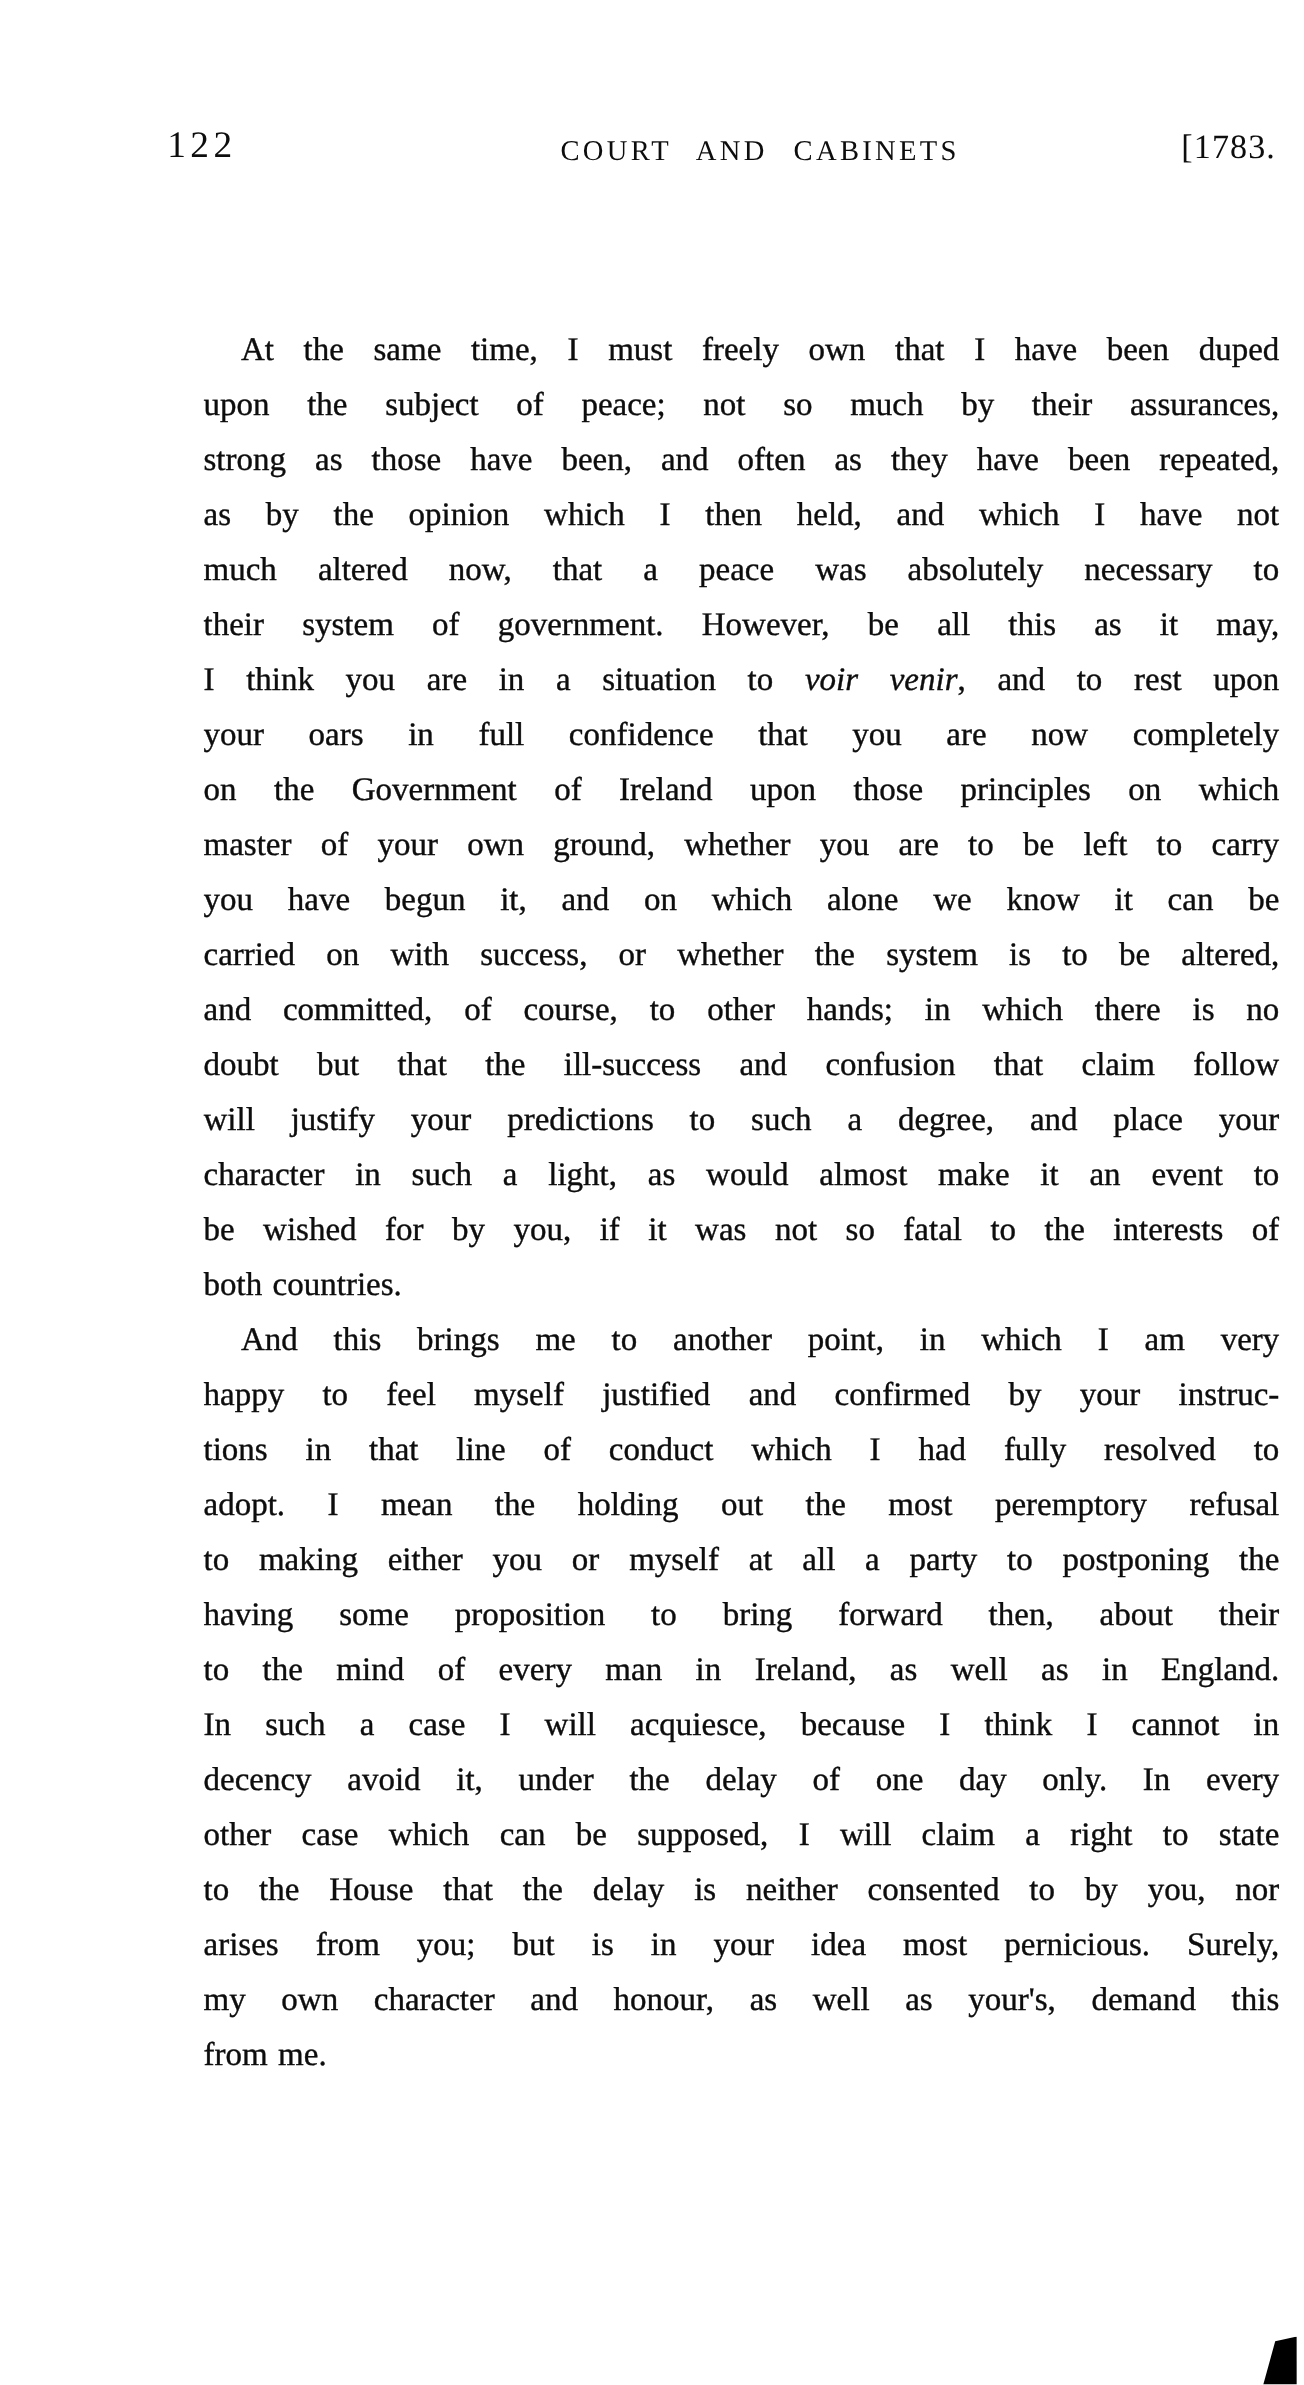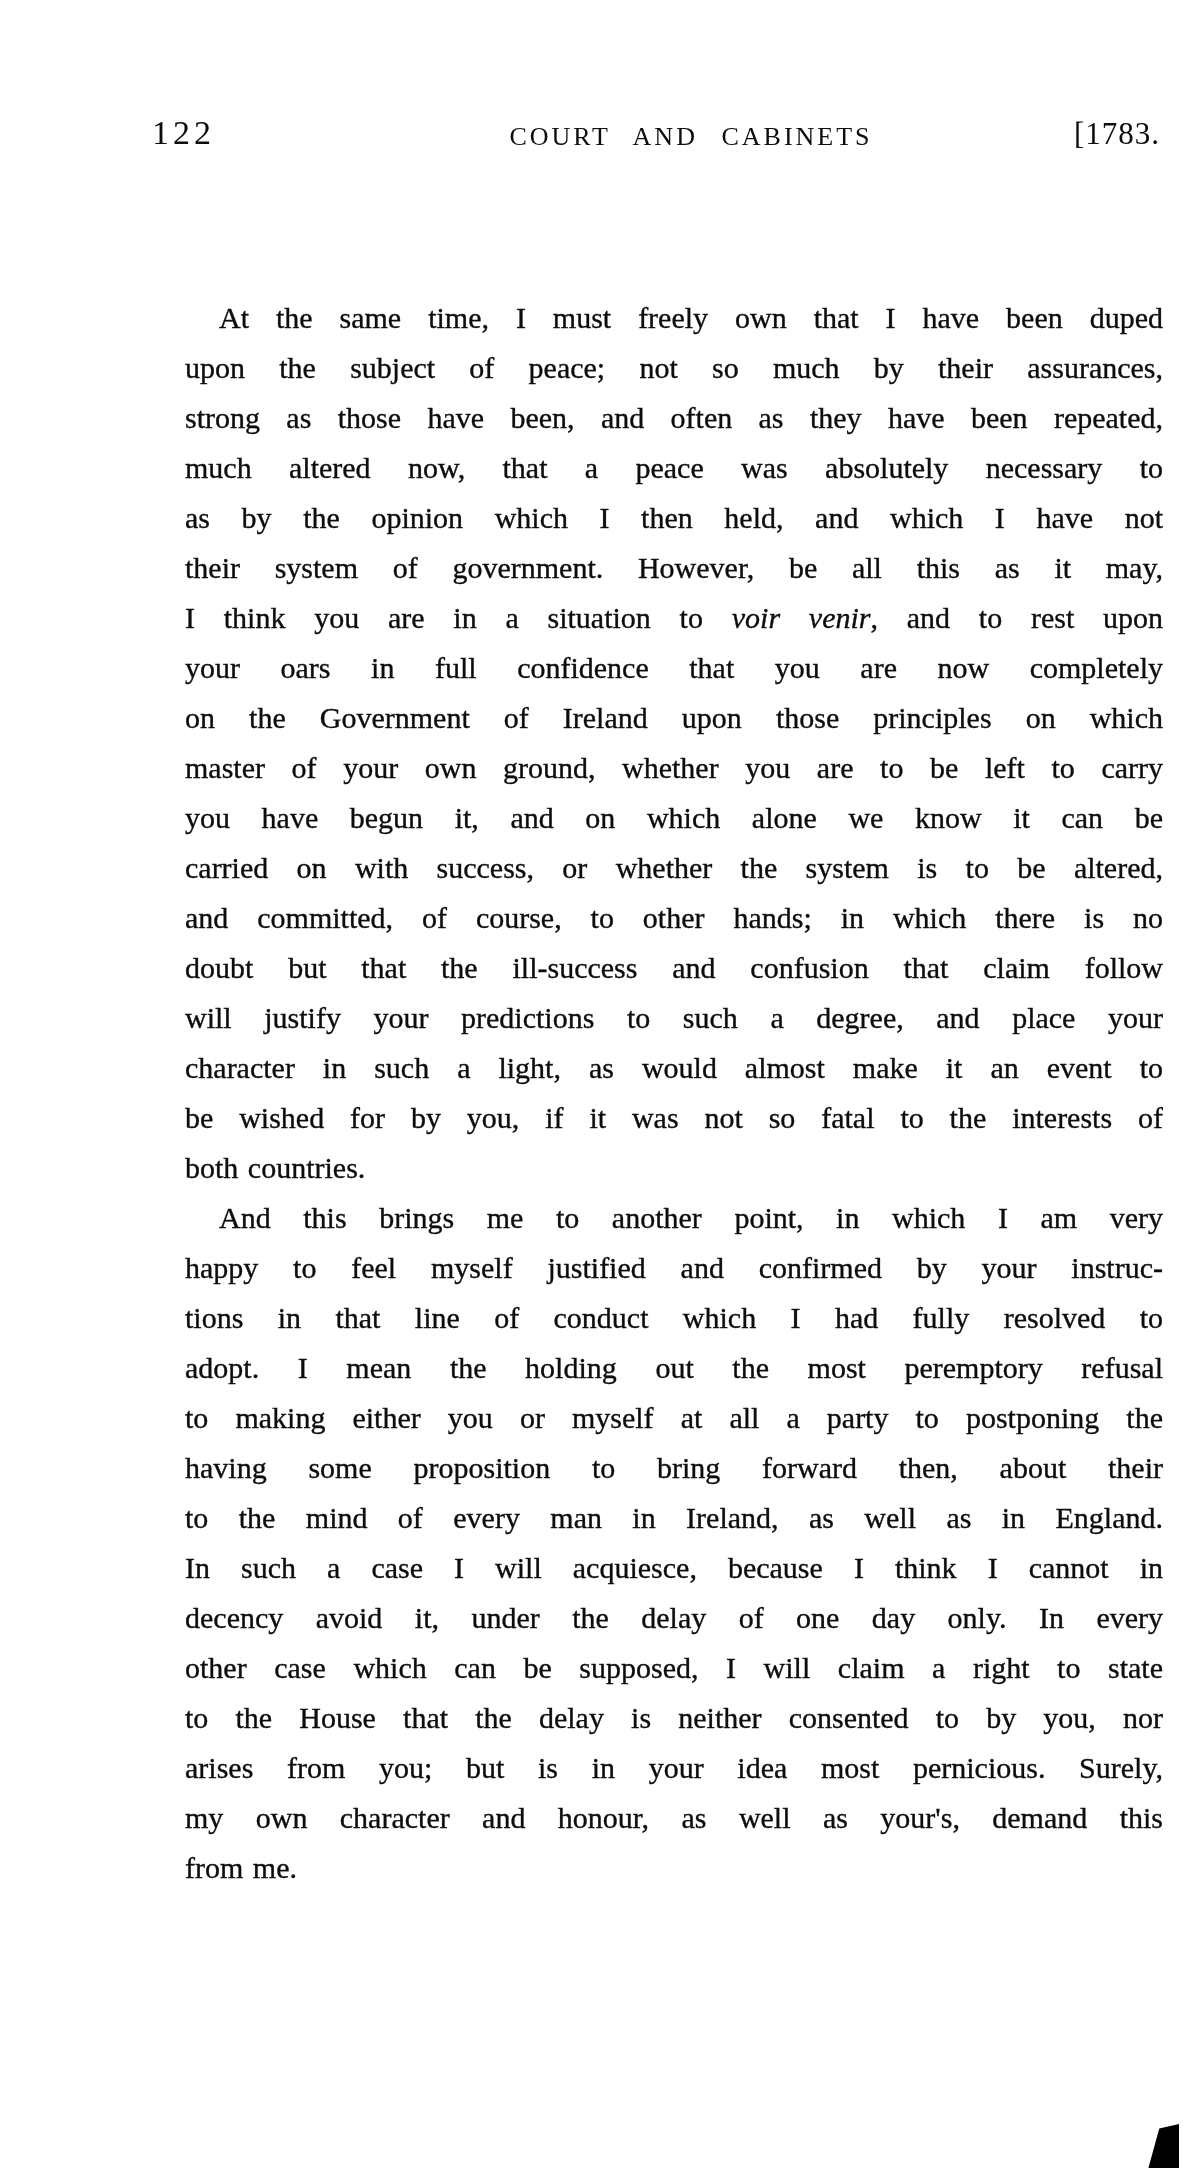--- a/index.html
+++ b/index.html
@@ -94,22 +94,22 @@
     <span class="page-number">122</span>
     <span class="running-title">COURT  AND  CABINETS</span>
     <span class="year-label">[1783.</span>
   </div>
 
   <div class="text-block">
       <div class="paragraph">
         <div class="line indent"><span>At the same time, I must freely own that I have been duped</span></div>
         <div class="line"><span>upon the subject of peace; not so much by their assurances,</span></div>
         <div class="line"><span>strong as those have been, and often as they have been repeated,</span></div>
+        <div class="line"><span>as by the opinion which I then held, and which I have not</span></div>
         <div class="line"><span>much altered now, that a peace was absolutely necessary to</span></div>
-        <div class="line"><span>as by the opinion which I then held, and which I have not</span></div>
         <div class="line"><span>their system of government.  However, be all this as it may,</span></div>
         <div class="line"><span>I think you are in a situation to </span><em>voir venir</em><span>, and to rest upon</span></div>
         <div class="line"><span>your oars in full confidence that you are now completely</span></div>
         <div class="line"><span>on the Government of Ireland upon those principles on which</span></div>
         <div class="line"><span>master of your own ground, whether you are to be left to carry</span></div>
         <div class="line"><span>you have begun it, and on which alone we know it can be</span></div>
         <div class="line"><span>carried on with success, or whether the system is to be altered,</span></div>
         <div class="line"><span>and committed, of course, to other hands; in which there is no</span></div>
         <div class="line"><span>doubt but that the ill-success and confusion that claim follow</span></div>
         <div class="line"><span>will justify your predictions to such a degree, and place your</span></div>

